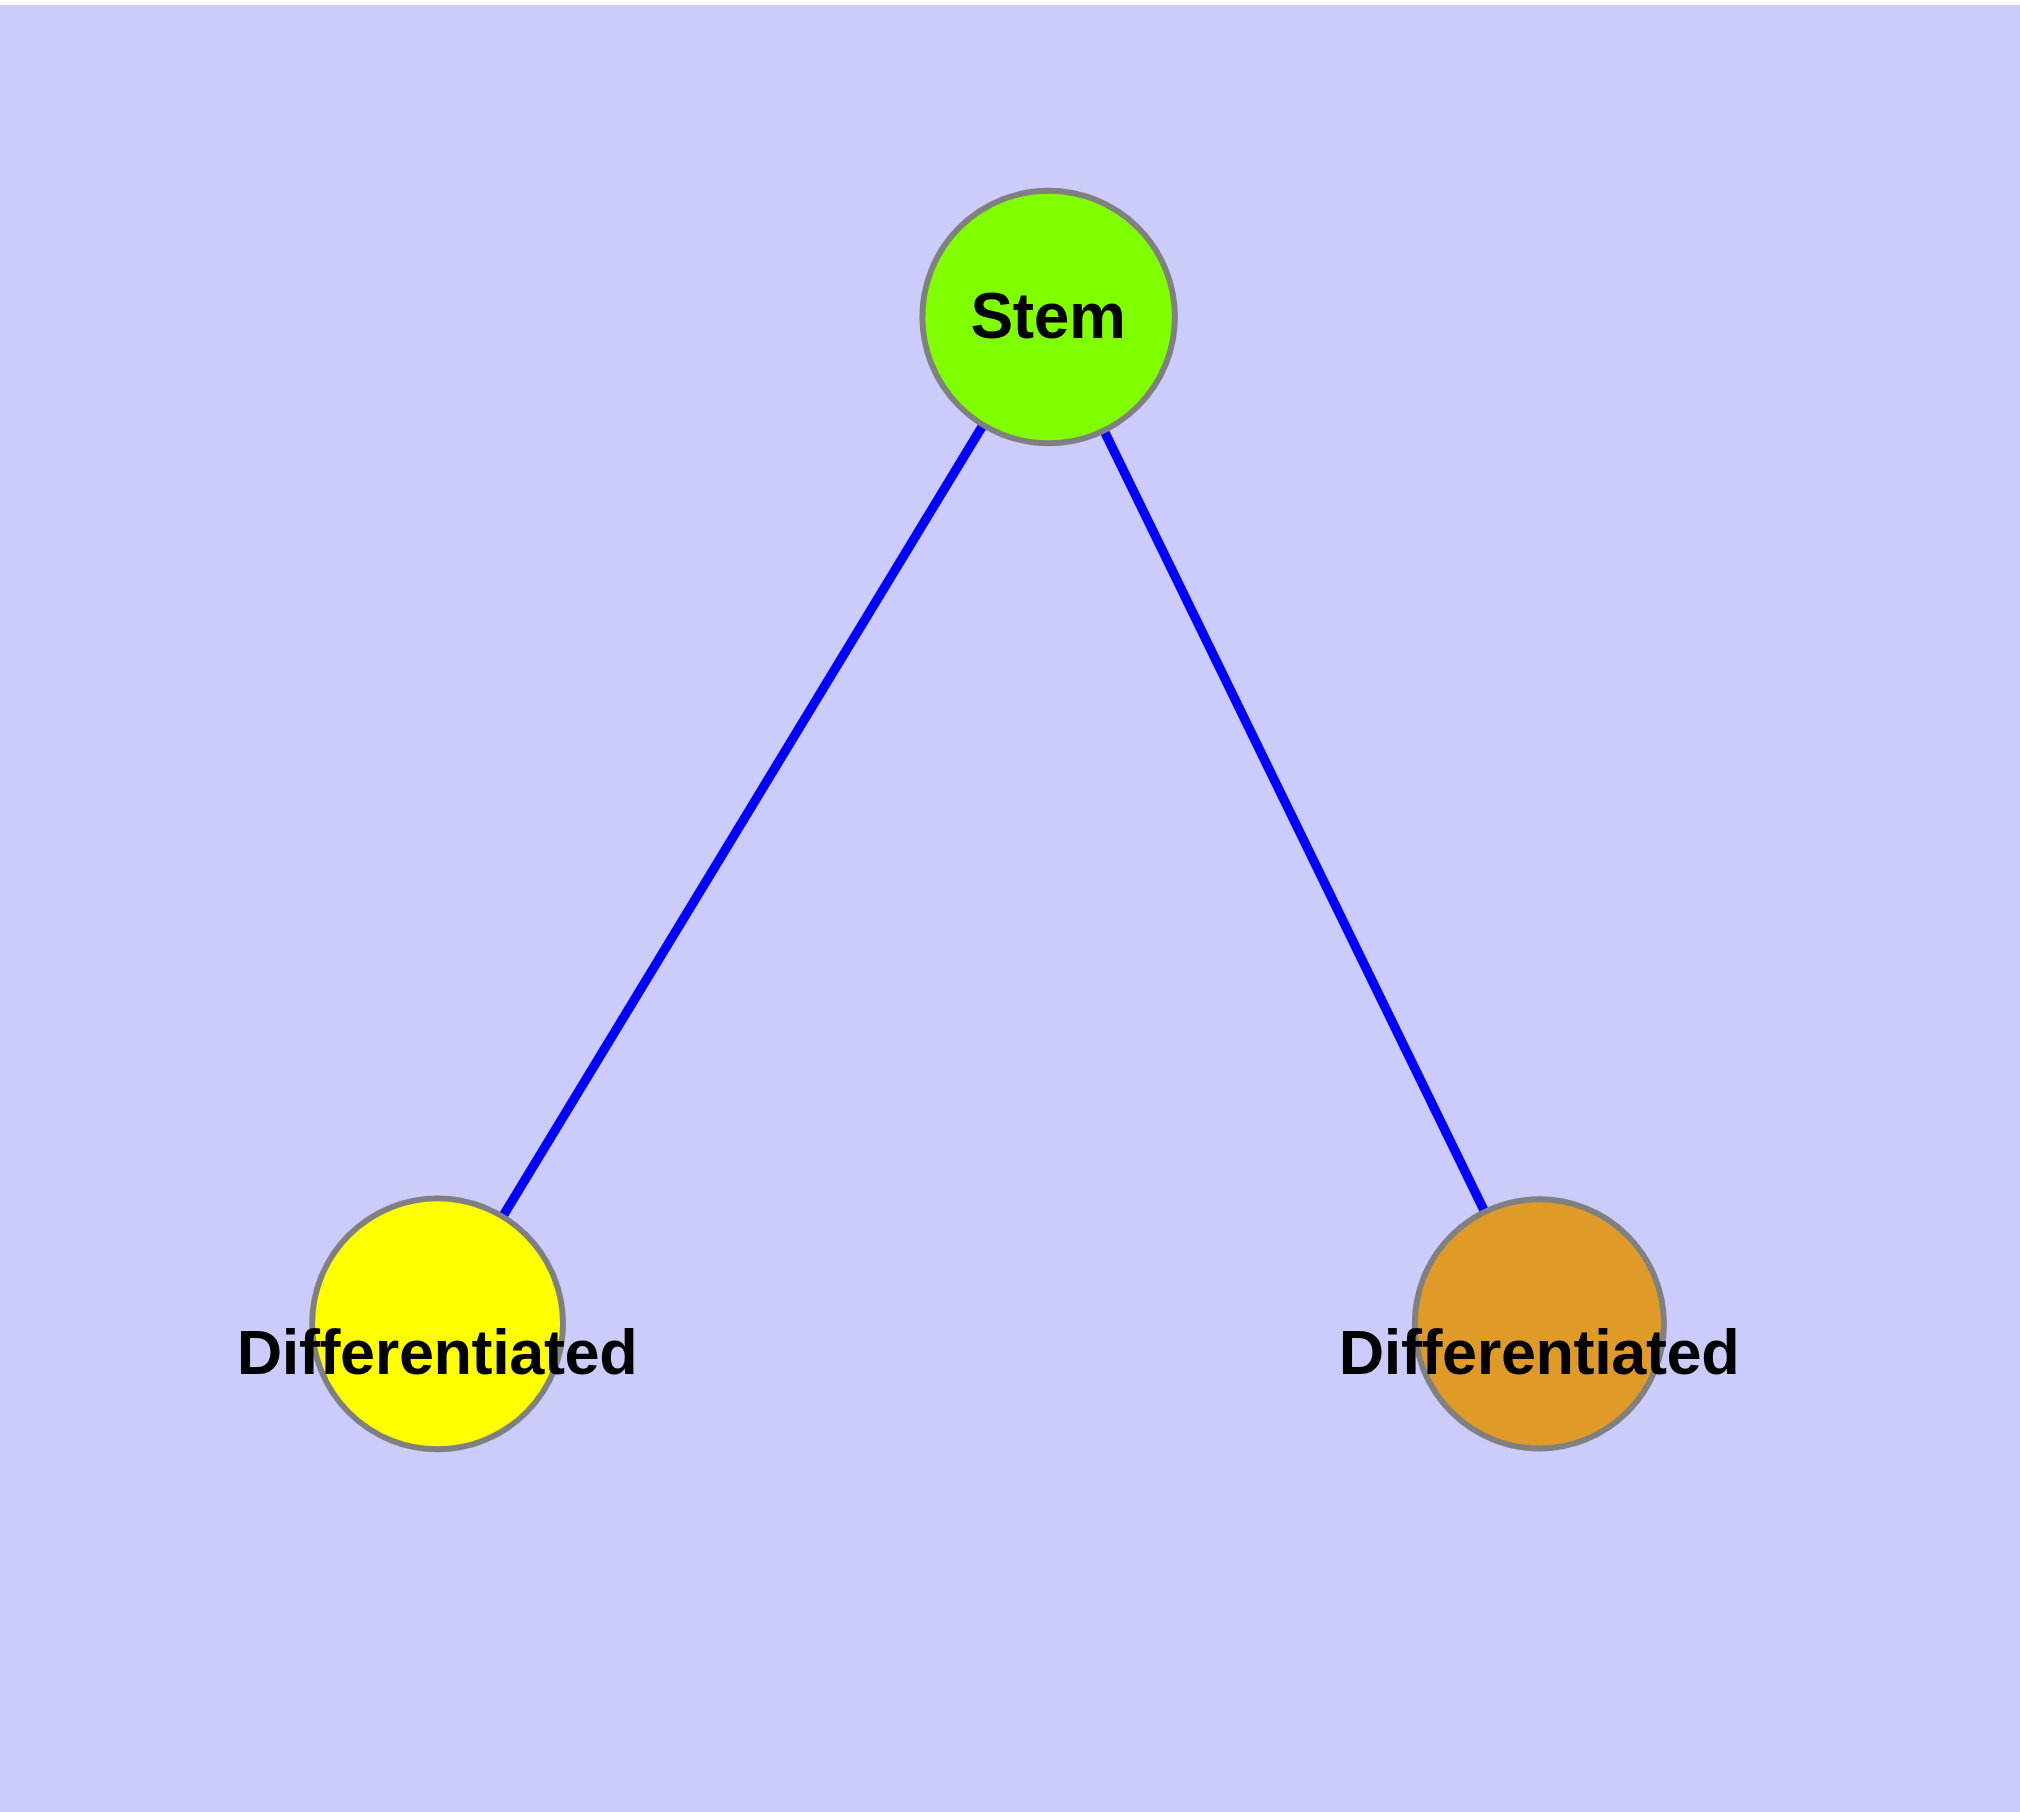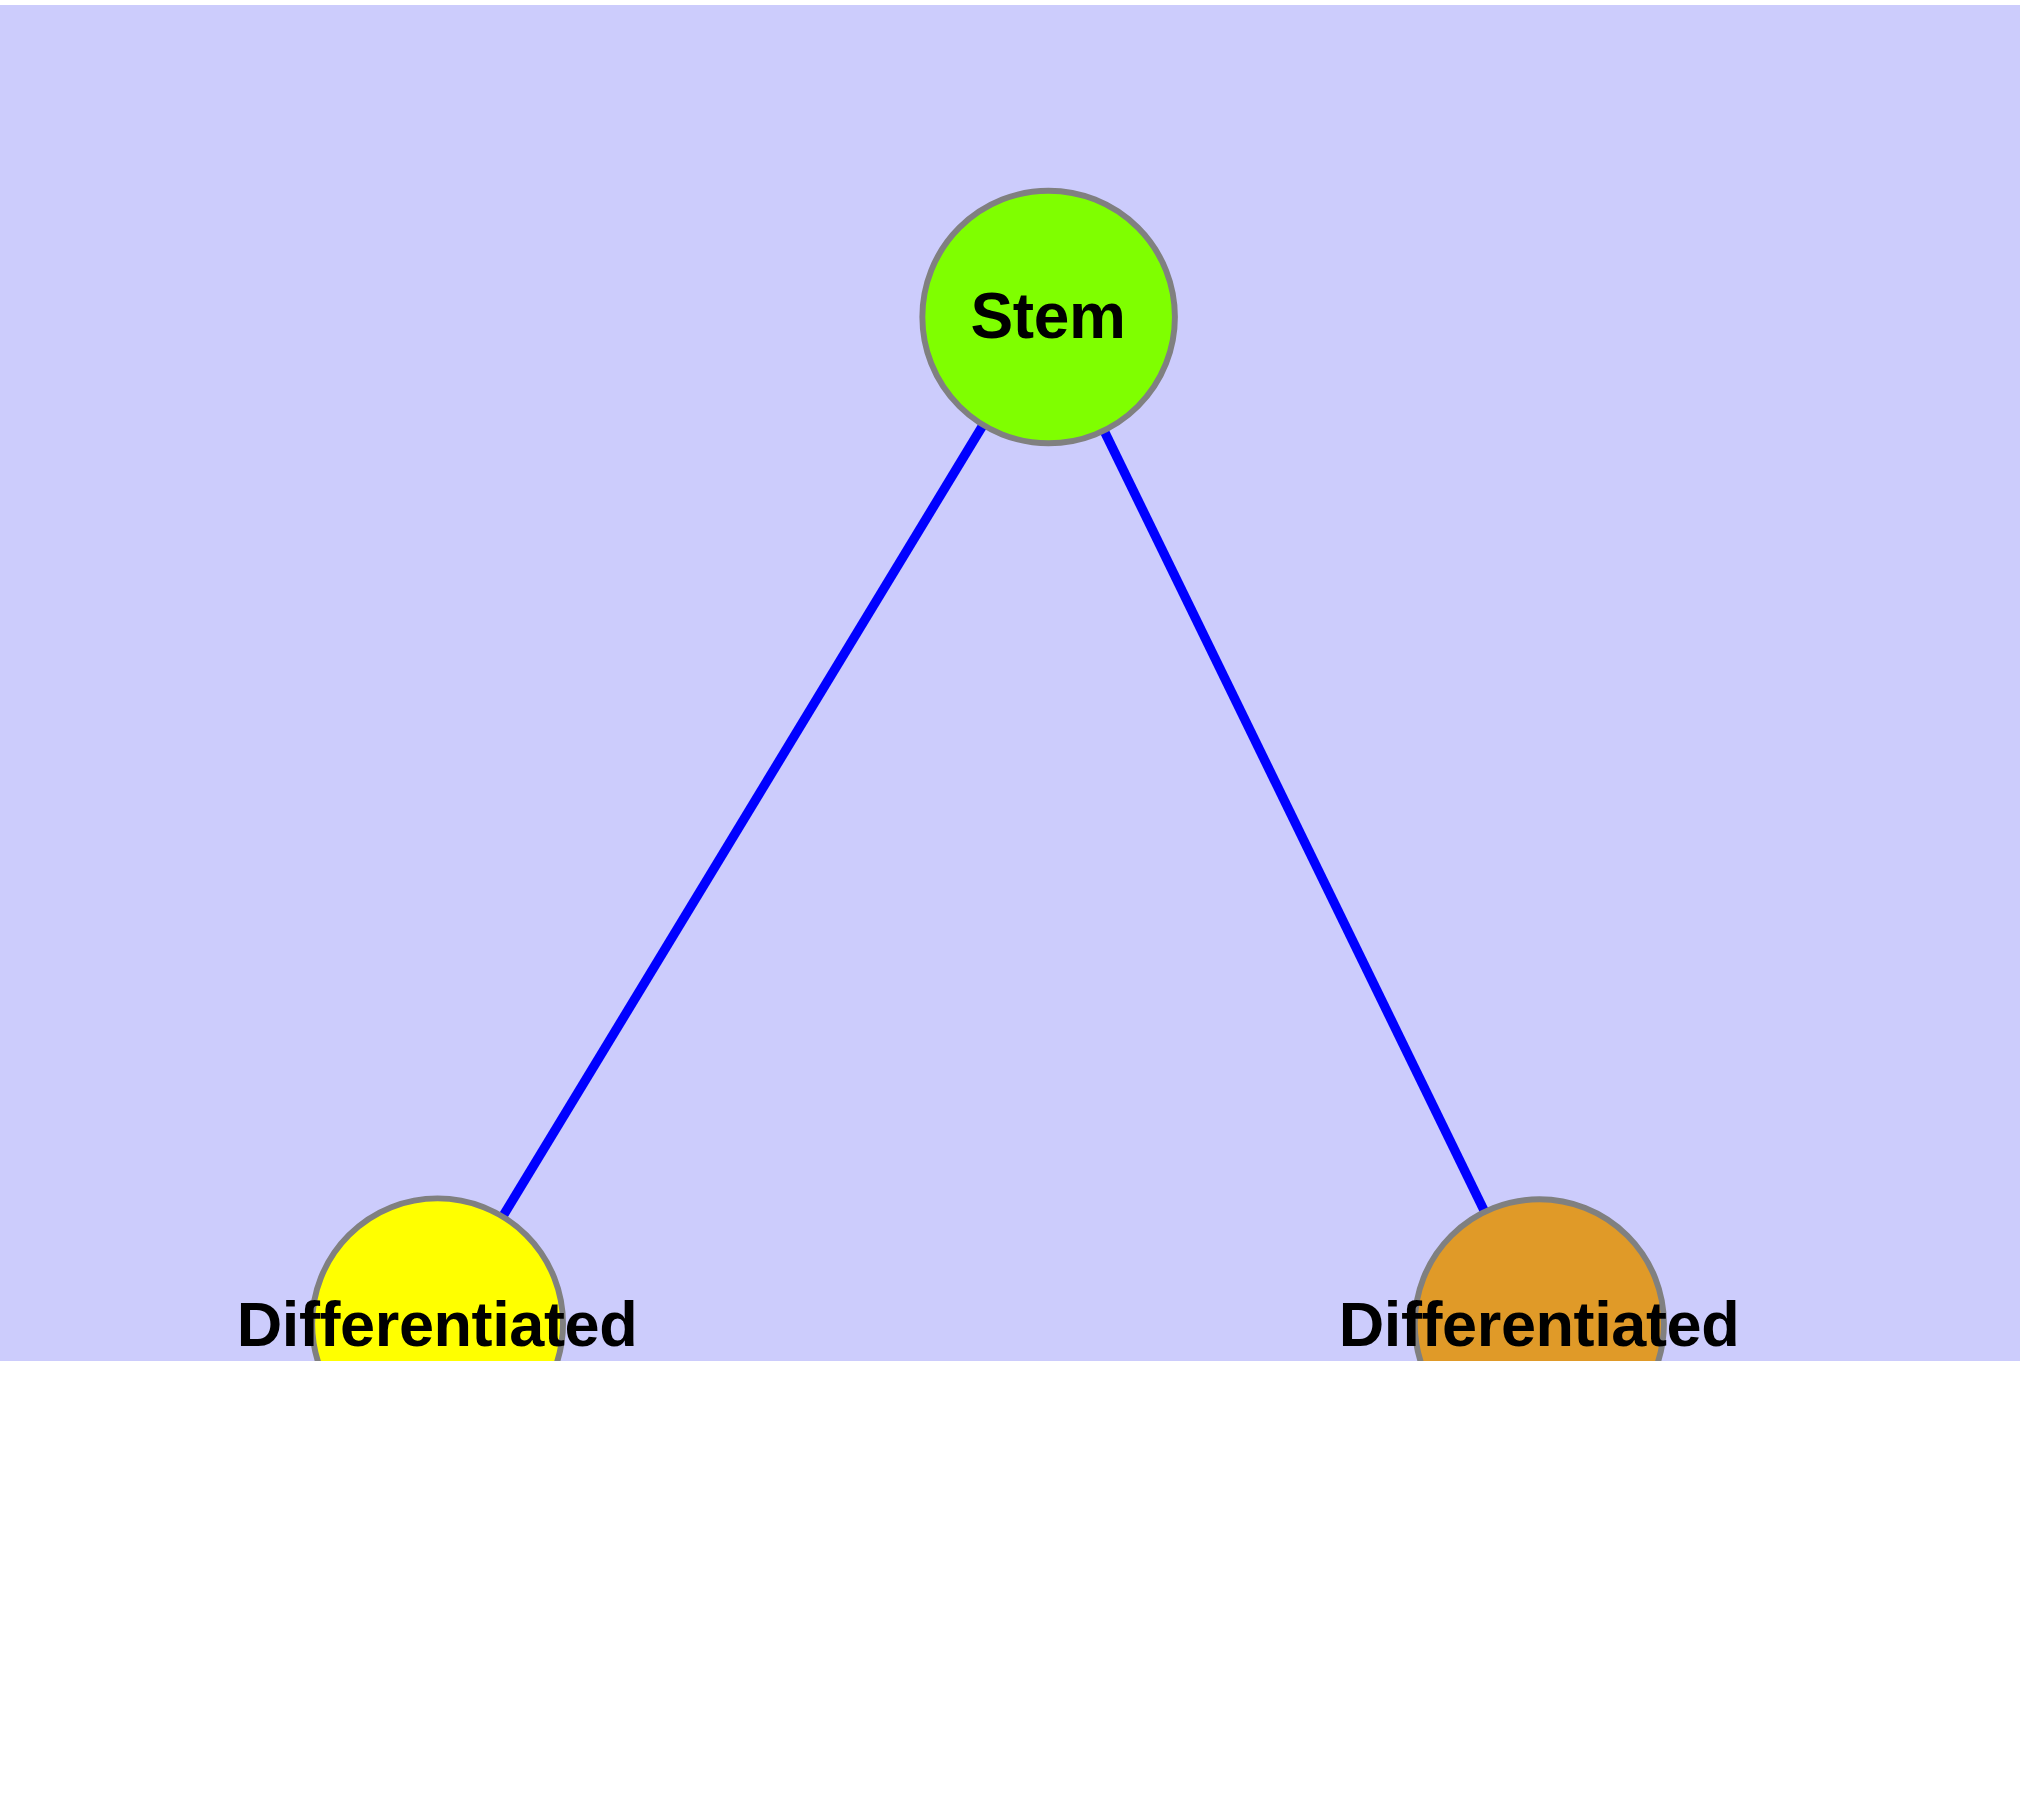--- a/index.html
+++ b/index.html
@@ -39,26 +39,27 @@
     line-height: 1.06;
     letter-spacing: -0.4px;
     pointer-events: none;
     transform: translate(-50%, -50%);
   }
   .label-stem {
     font-size: 64px;
   }
   .label-leaf {
     font-size: 63px;
+    margin-top: 28px;
   }
 </style>
 </head>
 <body>
 
-<div id="canvas" style="width: 2021px; height: 1361px; background: rgb(255, 255, 255);">
+<div id="canvas" style="width: 2021px; height: 1812px; background: rgb(255, 255, 255);">
 
   <div id="plot-background" style="background: rgb(204, 204, 252); width: 2021px; height: 1807px;"></div>
 
   <svg id="graph-svg" viewBox="0 0 2384 2138" xmlns="http://www.w3.org/2000/svg">
     <g id="edge-layer">
         <line x1="1158.9164005604362" y1="502.6592456785045" x2="593.5647715363108" y2="1434.1956330303228" stroke="#0000ff" stroke-width="11" stroke-linecap="butt"></line>
         <line x1="1302.9356361503342" y1="509.2876265053488" x2="1750.9405849280756" y2="1428.5102157073468" stroke="#0000ff" stroke-width="11" stroke-linecap="butt"></line>
       </g>
     <g id="node-layer">
         <circle cx="1237" cy="374" r="149" fill="#7fff00" stroke="#808080" stroke-width="7"></circle>

